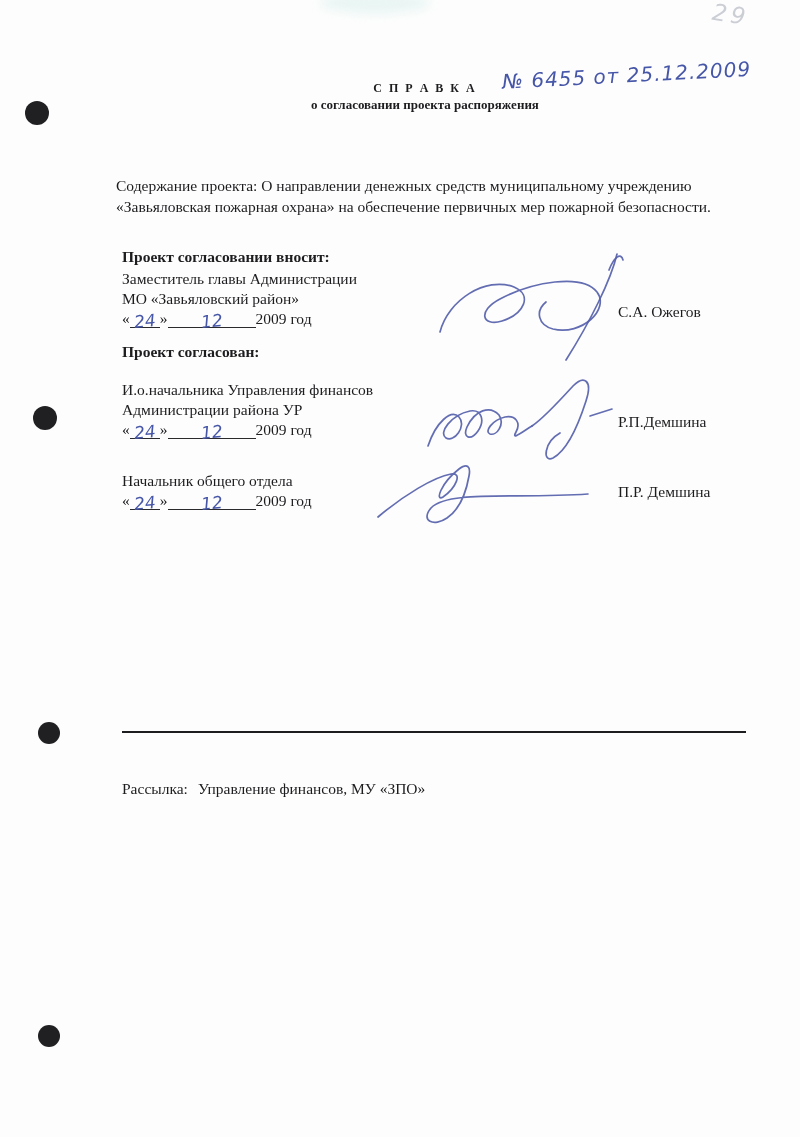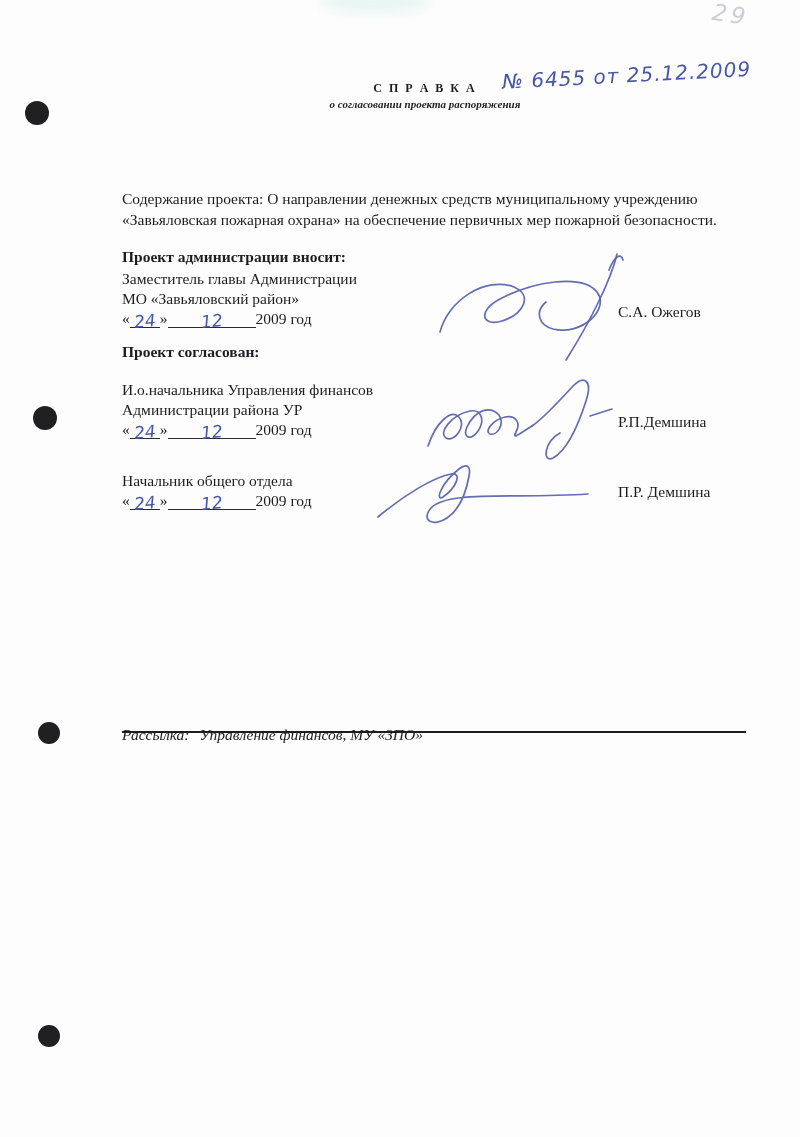--- a/index.html
+++ b/index.html
@@ -22,29 +22,29 @@
     transform:rotate(9deg);
   }
   .punch { position:absolute; background:#202023; border-radius:50%; }
   .punch.p1 { left:25px; top:101px; width:24px; height:24px; }
   .punch.p2 { left:33px; top:406px; width:24px; height:24px; }
   .punch.p3 { left:38px; top:722px; width:22px; height:22px; }
   .punch.p4 { left:38px; top:1025px; width:22px; height:22px; }
 
   .header { position:absolute; left:90px; top:81px; width:670px; text-align:center; }
   .title { font-weight:bold; font-size:12px; letter-spacing:2px; }
-  .subtitle { font-weight:bold; font-size:11px; line-height:17px;font-style:italic; }
+  .subtitle { font-weight:bold; font-size:13px; line-height:17px; }
   .reg-note {
     position:absolute; left:502px; top:62px; width:300px;
     font-family:"DejaVu Sans", sans-serif; font-style:italic;
     font-size:20px; letter-spacing:1px; color:#4656a8;
     transform:rotate(-3deg); white-space:nowrap;
   }
 
-  .summary { position:absolute; left:122px; top:176px; width:600px; line-height:20.5px;margin-top:13px; }
+  .summary { position:absolute; left:116px; top:176px; width:600px; line-height:20.5px; }
   .summary .line { display:block; }
 
   .h-bold { position:absolute; left:122px; font-weight:bold; }
   .t-line { position:absolute; left:122px; white-space:nowrap; }
 
   .dateline { position:absolute; left:122px; white-space:nowrap; }
   .uline {
     display:inline-block; border-bottom:1px solid #2a2a2d;
     text-align:center; height:17px; vertical-align:bottom;
   }
@@ -54,21 +54,21 @@
     display:inline-block; color:#4656a8; font-style:italic;
     font-family:"DejaVu Sans", sans-serif; font-size:17px;
     transform:rotate(-6deg); position:relative; top:1px;
   }
   .name { position:absolute; left:618px; white-space:nowrap; }
 
   .sig { position:absolute; }
   .sig path { fill:none; stroke:#5661ab; stroke-width:1.7; stroke-linecap:round; opacity:0.92; }
 
   .footer-rule { position:absolute; left:122px; top:731px; width:624px; height:2px; background:#1d1d20; }
-  .footer-text { position:absolute; left:122px; top:726px; white-space:nowrap;font-style:italic; }
+  .footer-text { position:absolute; left:122px; top:780px; white-space:nowrap; }
   .footer-text .gap { display:inline-block; width:10px; }
 </style>
 </head>
 <body>
 
 <div class="doc">
 
   <div class="smudge-top"></div>
 
   <div class="faint-pagenum">29</div>
@@ -83,21 +83,21 @@
   <div class="header">
     <div class="title">С П Р А В К А</div>
     <div class="subtitle">о согласовании проекта распоряжения</div>
   </div>
 
   <div class="summary">
     <span class="line">Содержание проекта: О направлении денежных средств муниципальному учреждению</span>
     <span class="line">«Завьяловская пожарная охрана» на обеспечение первичных мер пожарной безопасности.</span>
   </div>
 
-  <div class="h-bold" style="top:248px">Проект администрации вносит:</div>
+  <div class="h-bold" style="top:248px">Проект согласовании вносит:</div>
   <div class="t-line" style="top:270px">Заместитель главы Администрации</div>
   <div class="t-line" style="top:290px">МО «Завьяловский район»</div>
   <div class="dateline" style="top:310px">
     <span>«</span><span class="uline day"><span class="hand">24</span></span><span>»</span><span class="uline month"><span class="hand">12</span></span><span>2009 год</span>
   </div>
   <div class="name" style="top:303px">С.А. Ожегов</div>
 
   <svg class="sig" style="left:430px; top:246px" width="210" height="118" viewBox="0 0 210 118">
     <path d="M10,86 C18,54 56,30 84,41 C103,49 94,68 72,75 C52,81 47,65 70,53 C102,36 152,27 167,46 C180,63 152,90 123,83 C108,79 105,65 116,56"></path>
     <path d="M187,8 C181,34 160,76 136,114"></path>

